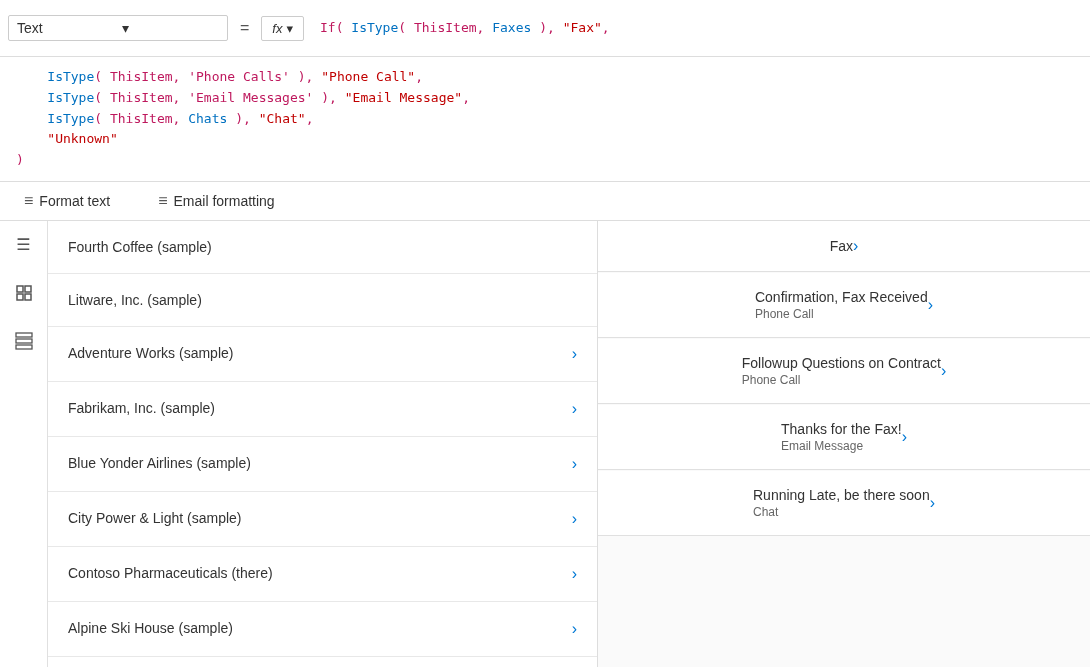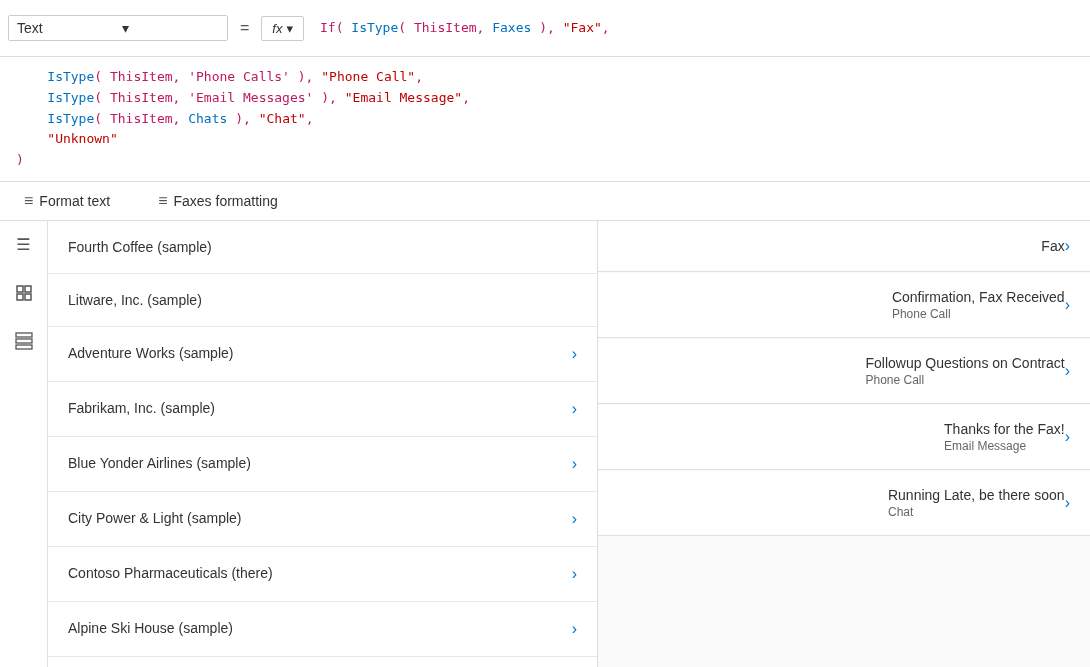--- a/index.html
+++ b/index.html
@@ -163,21 +163,21 @@
 
     
     .detail-panel {
       flex: 1;
       background: #fafafa;
       overflow-y: auto;
     }
     .detail-item {
       display: flex;
       align-items: center;
-      justify-content: flex-end;
+      justify-content: center;
       padding: 16px 20px;
       border-bottom: 1px solid #e0e0e0;
       background: #fff;
       cursor: pointer;
       margin-bottom: 1px;
     }
     .detail-item-left {}
     .detail-item-title {
       font-size: 14px;
       color: #333;
@@ -234,21 +234,21 @@
   </div>
 </div>
 
 <div class="format-toolbar">
   <div class="format-toolbar-btn">
     <span class="toolbar-icon">≡</span>
     <span>Format text</span>
   </div>
   <div class="format-toolbar-btn">
     <span class="toolbar-icon">≡</span>
-    <span>Faxes formatting</span>
+    <span>Email formatting</span>
   </div>
 </div>
 
 <div class="main-content">
 
   <div class="sidebar-icons">
     <div class="sidebar-icon">☰</div>
     <div class="sidebar-icon">
       <svg width="18" height="18" viewBox="0 0 18 18" fill="none" xmlns="http://www.w3.org/2000/svg">
         <rect x="2" y="2" width="6" height="6" stroke="#555" stroke-width="1.5" fill="none"></rect>

